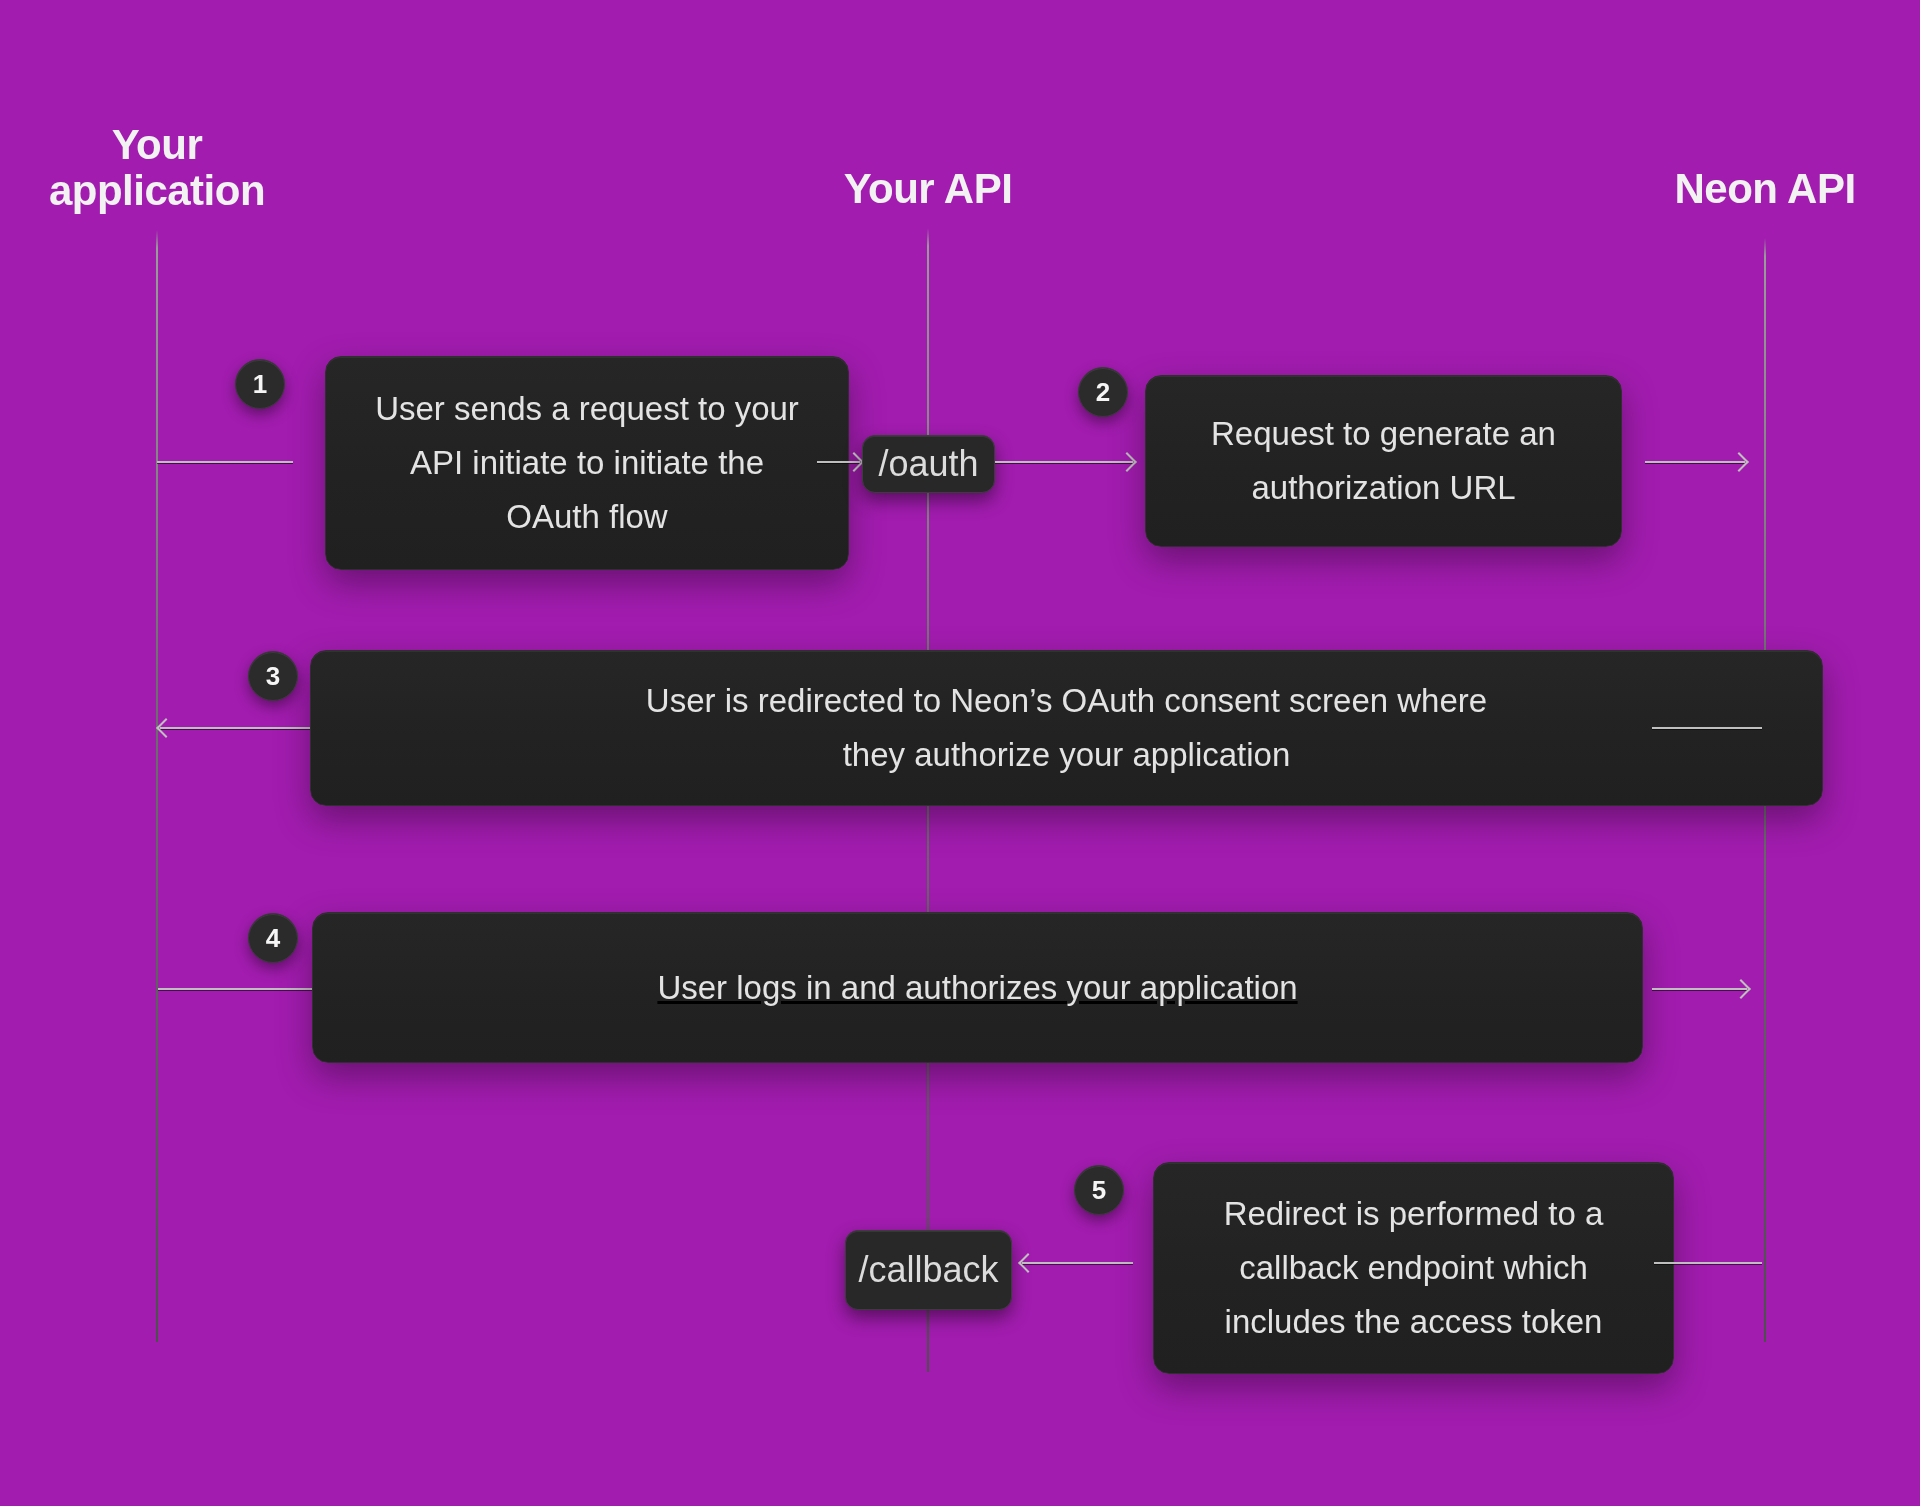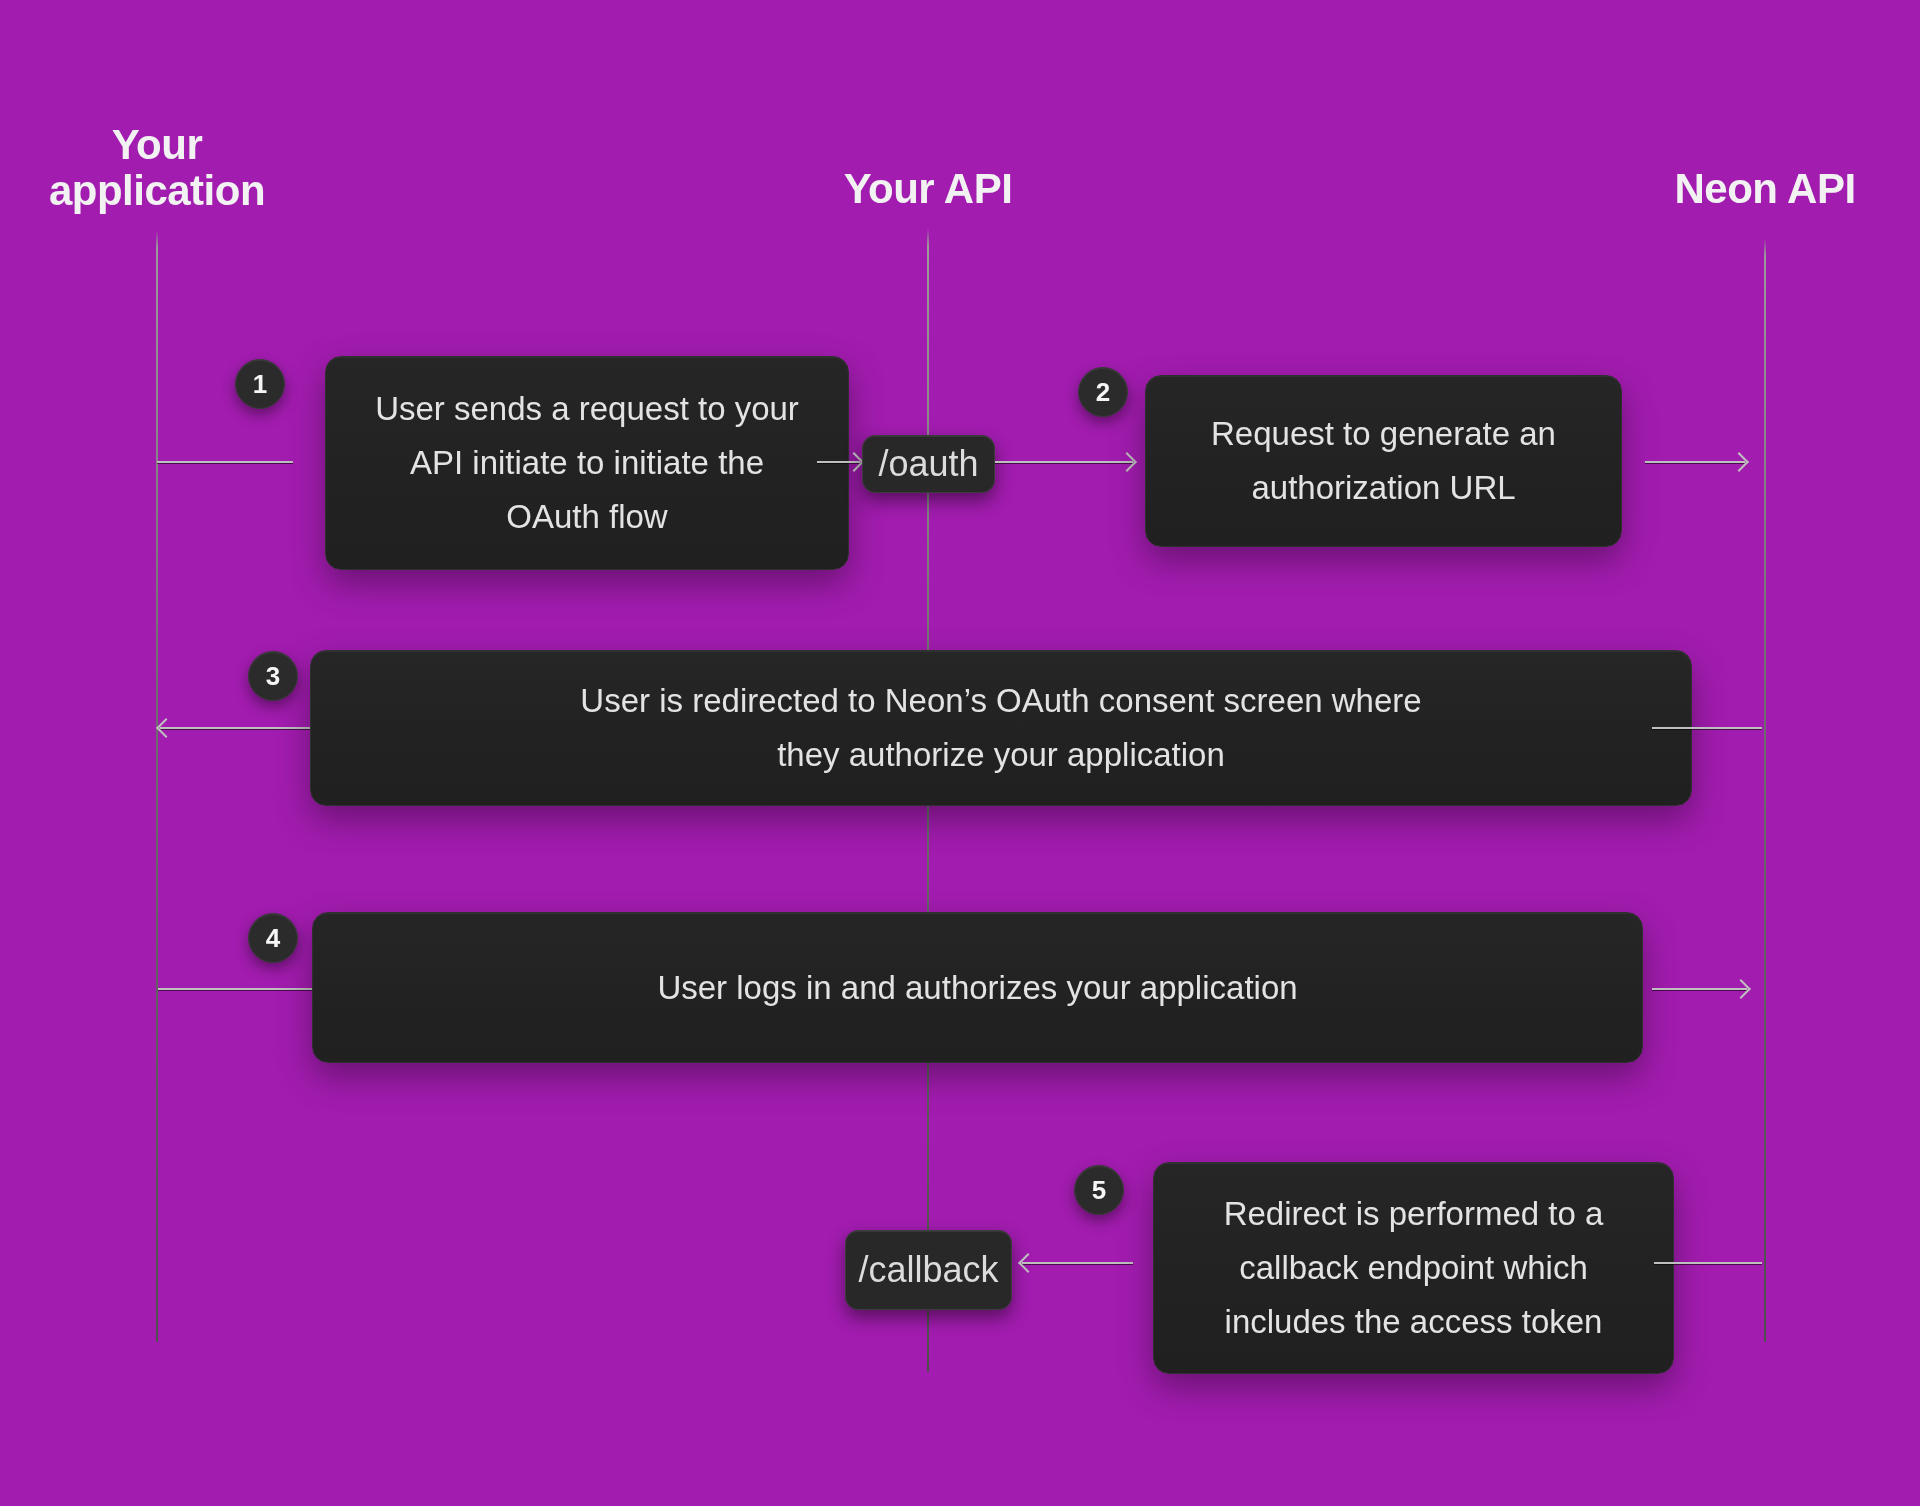--- a/index.html
+++ b/index.html
@@ -153,31 +153,31 @@
   <div class="card" style="left:1145px; top:375px; width:477px; height:172px;">
     <div class="line">Request to generate an</div>
     <div class="line">authorization URL</div>
   </div>
   <div class="badge" style="left:1078px; top:367px;">2</div>
 
   <div class="hline head-r" style="left:1645px; top:461px; width:100px;"></div>
 
   <div class="hline head-l" style="left:160px; top:727px; width:150px;"></div>
 
-  <div class="card" style="left:310px; top:650px; width:1382px; height:156px;">
+  <div class="card" style="left:310px; top:650px; width:1513px; height:156px;">
     <div class="line">User is redirected to Neon’s OAuth consent screen where</div>
     <div class="line">they authorize your application</div>
   </div>
   <div class="badge" style="left:248px; top:651px;">3</div>
 
   <div class="hline" style="left:1652px; top:727px; width:110px;"></div>
 
   <div class="hline" style="left:158px; top:988px; width:154px;"></div>
 
-  <div class="card" style="left:312px; top:912px; width:1331px; height:151px;">
+  <div class="card" style="left:312px; top:912px; width:1331px; height:151px;text-decoration:underline;">
     <div class="line">User logs in and authorizes your application</div>
   </div>
   <div class="badge" style="left:248px; top:913px;">4</div>
 
   <div class="hline head-r" style="left:1652px; top:988px; width:95px;"></div>
 
   <div class="chip" style="left:845px; top:1230px; width:167px; height:80px;text-align:center;">/callback</div>
 
   <div class="hline head-l" style="left:1022px; top:1262px; width:111px;"></div>
 

